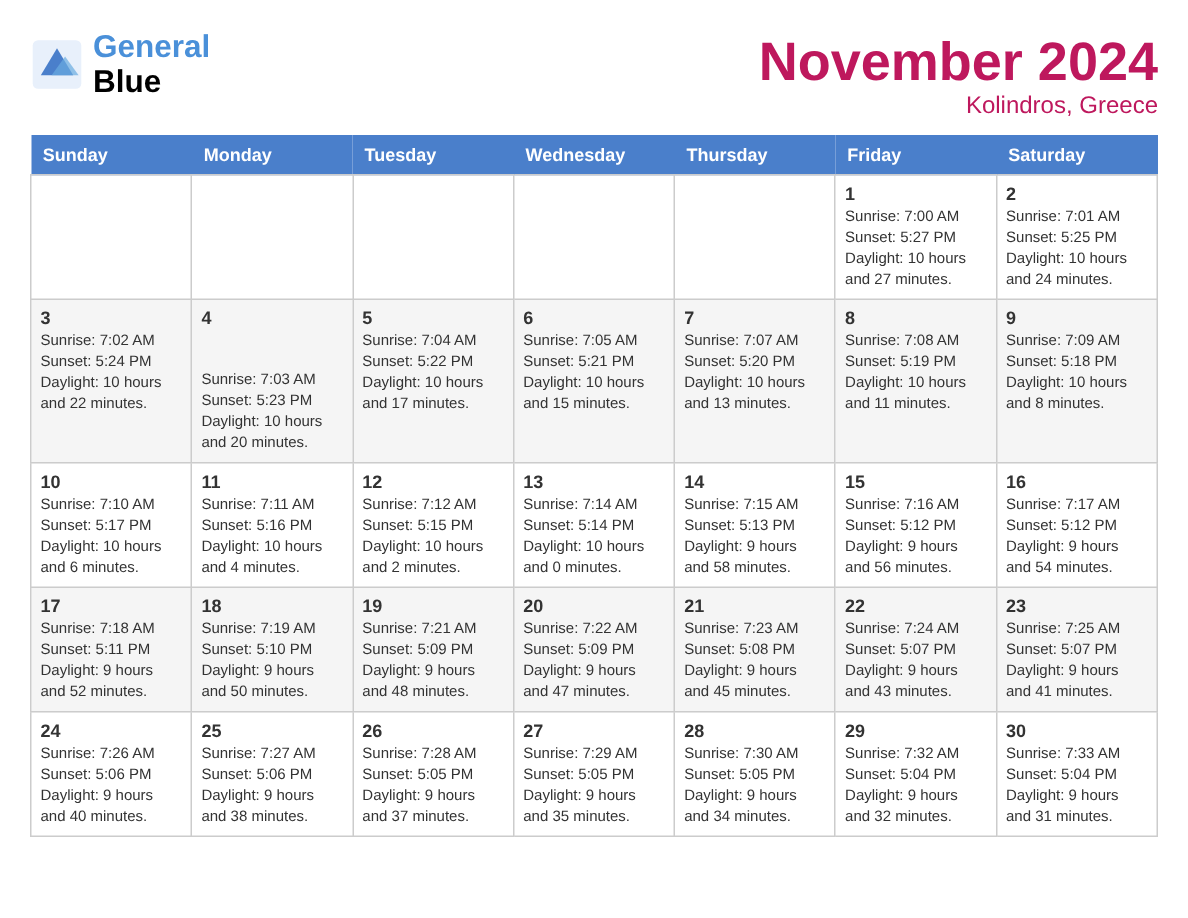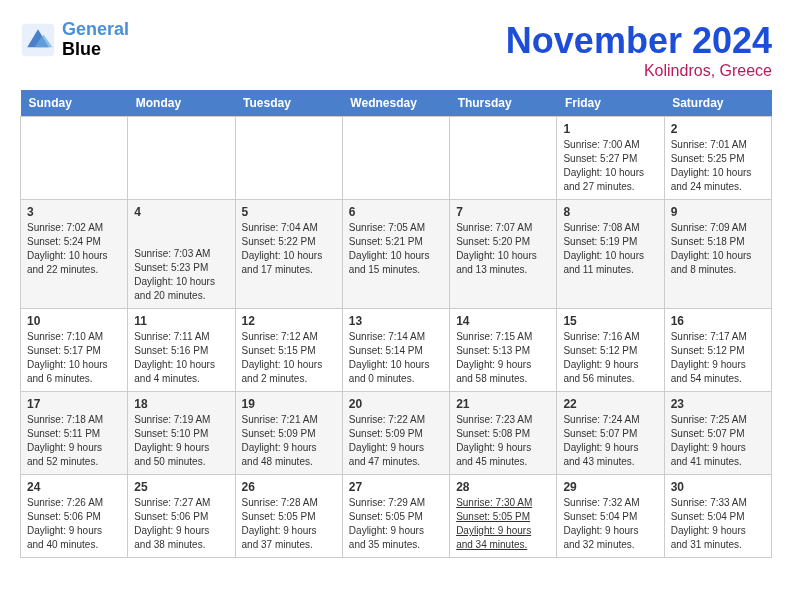--- a/index.html
+++ b/index.html
@@ -15,39 +15,39 @@
       justify-content: space-between;
       align-items: flex-start;
       margin-bottom: 10px;
     }
     .logo {
       display: flex;
       align-items: center;
       gap: 6px;
     }
     .logo-text {
-      font-size: 18px;
+      font-size: 21px;
       font-weight: bold;
       color: #333;
       line-height: 1.1;
     }
     .logo-text span {
       color: #4a90d9;
     }
     .logo-icon {
       width: 36px;
       height: 36px;
     }
     .title-block {
       text-align: right;
     }
     .month-title {
       font-size: 36px;
       font-weight: bold;
-      color: #1d4ed8;
+      color: #be185d;
     }
     .subtitle {
       font-size: 16px;
       color: #be185d;
     }
     table {
       width: 100%;
       border-collapse: collapse;
       font-size: 11px;
     }
@@ -294,21 +294,21 @@
 Daylight: 9 hours and 37 minutes.</div>
         </td>
         <td>
           <span class="day-num">27</span>
           <div class="day-info" style="white-space: pre-line;">Sunrise: 7:29 AM
 Sunset: 5:05 PM
 Daylight: 9 hours and 35 minutes.</div>
         </td>
         <td>
           <span class="day-num">28</span>
-          <div class="day-info" style="white-space: pre-line; text-decoration: underline;">Sunrise: 7:30 AM
+          <div class="day-info" style="white-space: pre-line;">Sunrise: 7:30 AM
 Sunset: 5:05 PM
 Daylight: 9 hours and 34 minutes.</div>
         </td>
         <td>
           <span class="day-num">29</span>
           <div class="day-info" style="white-space: pre-line;">Sunrise: 7:32 AM
 Sunset: 5:04 PM
 Daylight: 9 hours and 32 minutes.</div>
         </td>
         <td>

